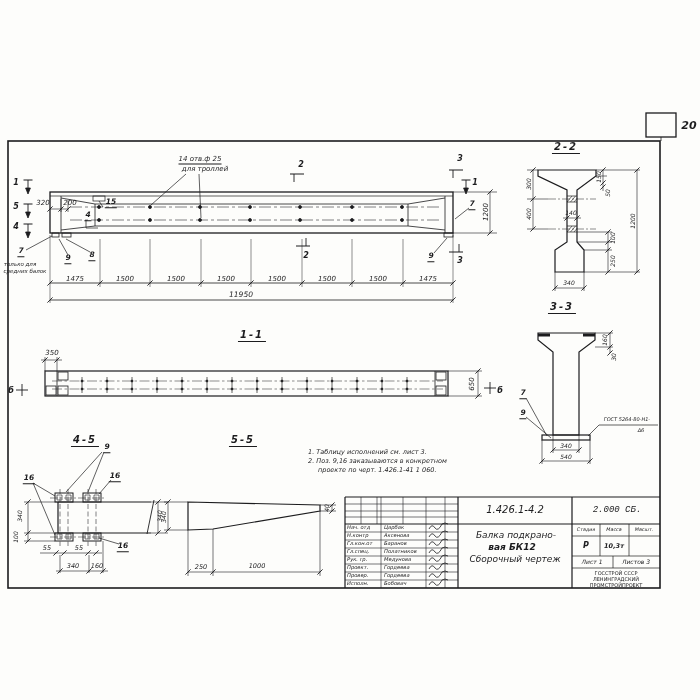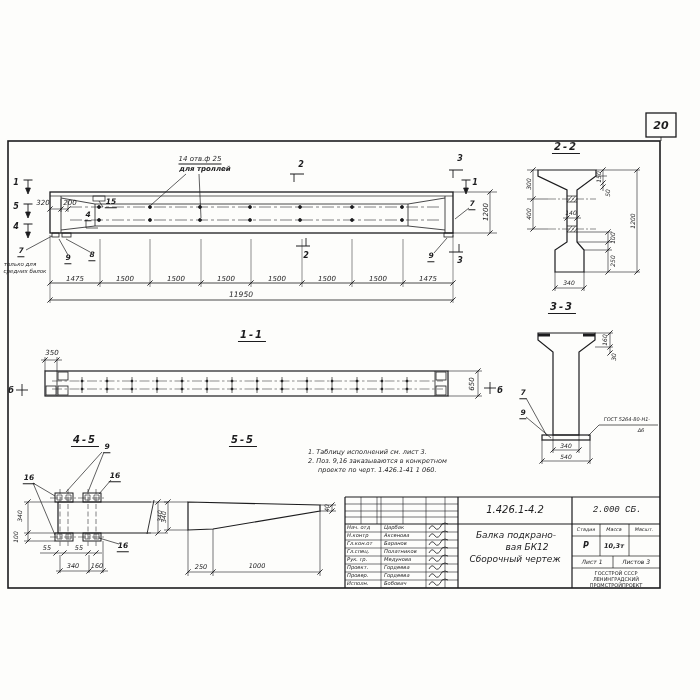--- a/index.html
+++ b/index.html
@@ -8,21 +8,21 @@
   svg{position:absolute;left:0;top:0;}
   .lbl{position:absolute;font-style:italic;white-space:nowrap;color:#1c1c1e;
        font-family:"DejaVu Sans",sans-serif;line-height:1;}
   .c{transform:translate(-50%,-50%);}
   .cr{transform:translate(-50%,-50%) rotate(-90deg);}
   .l{transform:translate(0,-50%);}
   .pos{border-bottom:1px solid #1c1c1e;padding:0 1px 1px 1px;font-weight:bold;}
   .vt{font-size:10px;font-weight:bold;letter-spacing:2px;border-bottom:1.2px solid #1c1c1e;padding:0 2px 1px 2px;}
   .d7{font-size:7px;} .d6{font-size:6px;} .d65{font-size:6.5px;} .d75{font-size:7.5px;}
   .d55{font-size:5.5px;} .d5{font-size:5px;} .d48{font-size:4.8px;} .d52{font-size:5.2px;}
-  .d8{font-size:8px;} .d9{font-size:9px;} .d10{font-size:10px;} .d11{font-size:11px;font-weight:bold;}
+  .d8{font-size:8px;} .d9{font-size:9px;} .d10{font-size:10px;} .d11{font-size:11px;font-weight:bold;margin-left:28px;}
   .ul{border-bottom:0.8px solid #1c1c1e;padding-bottom:1px;}
 </style>
 </head>
 <body>
 
 <div id="stage">
 
 <svg width="700" height="700" viewBox="0 0 700 700">
 <defs>
   <g id="tk">
@@ -276,21 +276,21 @@
 <span class="lbl c d11" style="left:661px;top:125px;">20</span>
 
 <span class="lbl c d8" style="left:16px;top:183px;font-weight:bold;">1</span>
 <span class="lbl c d8" style="left:16px;top:207px;font-weight:bold;">5</span>
 <span class="lbl c d8" style="left:16px;top:227px;font-weight:bold;">4</span>
 <span class="lbl c d7" style="left:43px;top:203px;">320</span>
 <span class="lbl c d7" style="left:70px;top:203px;">200</span>
 <span class="lbl c d75 pos" style="left:111px;top:203px;">15</span>
 <span class="lbl c d75 pos" style="left:88px;top:216px;">4</span>
 <span class="lbl c d7 ul" style="left:200px;top:160px;">14 отв.ф 25</span>
-<span class="lbl c d7" style="left:205px;top:169px;font-weight:bold;">для троллей</span>
+<span class="lbl c d7" style="left:205px;top:169px;">для троллей</span>
 <span class="lbl c d8" style="left:301px;top:165px;font-weight:bold;">2</span>
 <span class="lbl c d8" style="left:306px;top:256px;font-weight:bold;">2</span>
 <span class="lbl c d8" style="left:460px;top:159px;font-weight:bold;">3</span>
 <span class="lbl c d8" style="left:460px;top:261px;font-weight:bold;">3</span>
 <span class="lbl c d8" style="left:475px;top:183px;font-weight:bold;">1</span>
 <span class="lbl c d75 pos" style="left:21px;top:252px;">7</span>
 <span class="lbl c d55" style="left:20px;top:265px;">только для</span>
 <span class="lbl c d55" style="left:25px;top:272px;">средних балок</span>
 <span class="lbl c d75 pos" style="left:68px;top:259px;">9</span>
 <span class="lbl c d75 pos" style="left:92px;top:256px;">8</span>
@@ -353,21 +353,21 @@
 <span class="lbl c d65" style="left:257px;top:566px;">1000</span>
 <span class="lbl cr d6" style="left:327px;top:508px;">40</span>
 
 <span class="lbl l d65" style="left:308px;top:452px;text-align:right;">1. Таблицу исполнений см. лист 3.</span>
 <span class="lbl l d65" style="left:308px;top:461px;">2. Поз. 9,16 заказываются в конкретном</span>
 <span class="lbl l d65" style="left:318px;top:470px;">проекте по черт. 1.426.1-41 1 060.</span>
 
 <span class="lbl c d10" style="left:515px;top:510px;">1.426.1-4.2</span>
 <span class="lbl c d9" style="left:617px;top:510px;font-family:Liberation Mono, monospace;">2.000 СБ.</span>
 <span class="lbl c d9" style="left:516px;top:535px;">Балка подкрано-</span>
-<span class="lbl c d9" style="left:527px;top:547px;">вая БК12</span>
+<span class="lbl c d9" style="left:512px;top:547px;font-weight:bold;">вая БК12</span>
 <span class="lbl c d9" style="left:515px;top:559px;">Сборочный чертеж</span>
 
 <span class="lbl l d52" style="left:347px;top:528px;">Нач. отд</span>
 <span class="lbl l d52" style="left:384px;top:528px;">Царбак</span>
 <span class="lbl l d52" style="left:347px;top:536px;">Н.контр</span>
 <span class="lbl l d52" style="left:384px;top:536px;">Аксенова</span>
 <span class="lbl l d52" style="left:347px;top:544px;">Гл.кон.от</span>
 <span class="lbl l d52" style="left:384px;top:544px;">Баранов</span>
 <span class="lbl l d52" style="left:347px;top:552px;">Гл.спец.</span>
 <span class="lbl l d52" style="left:384px;top:552px;">Полатников</span>

